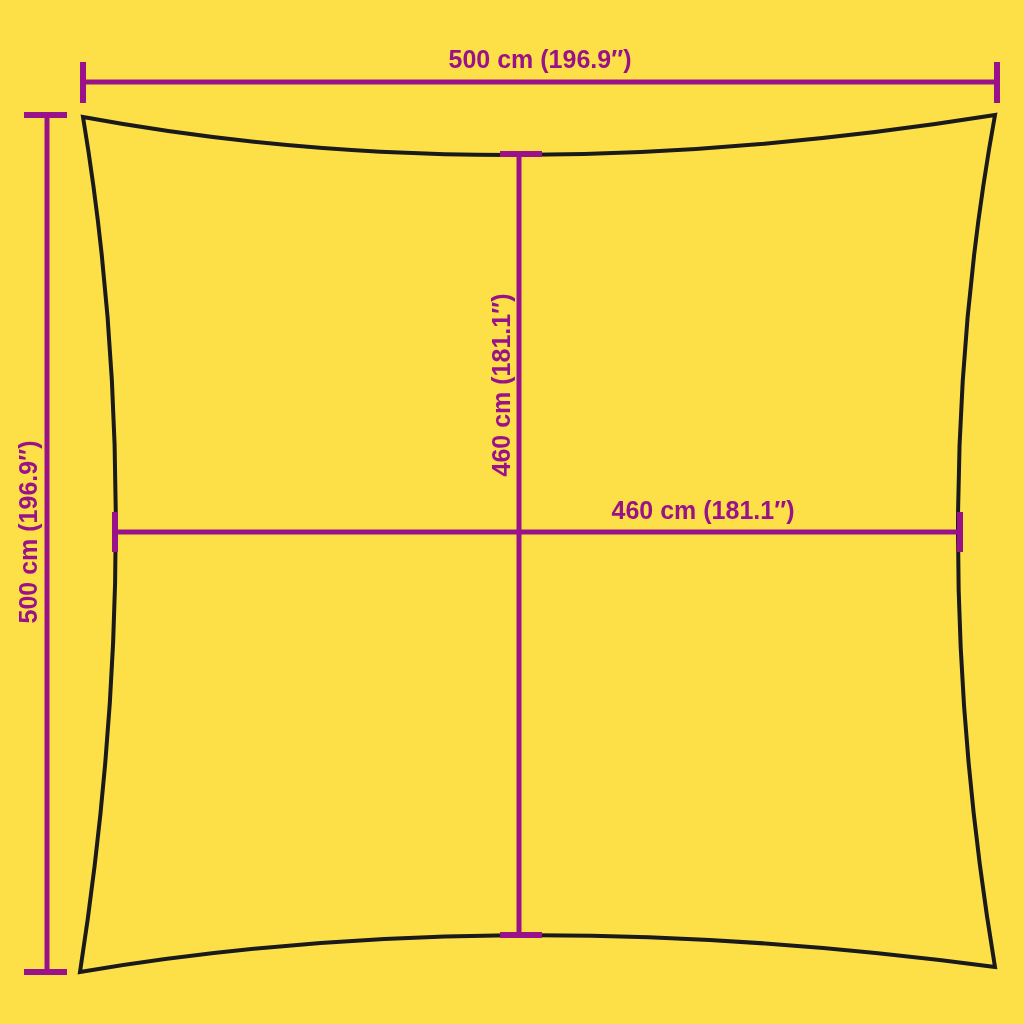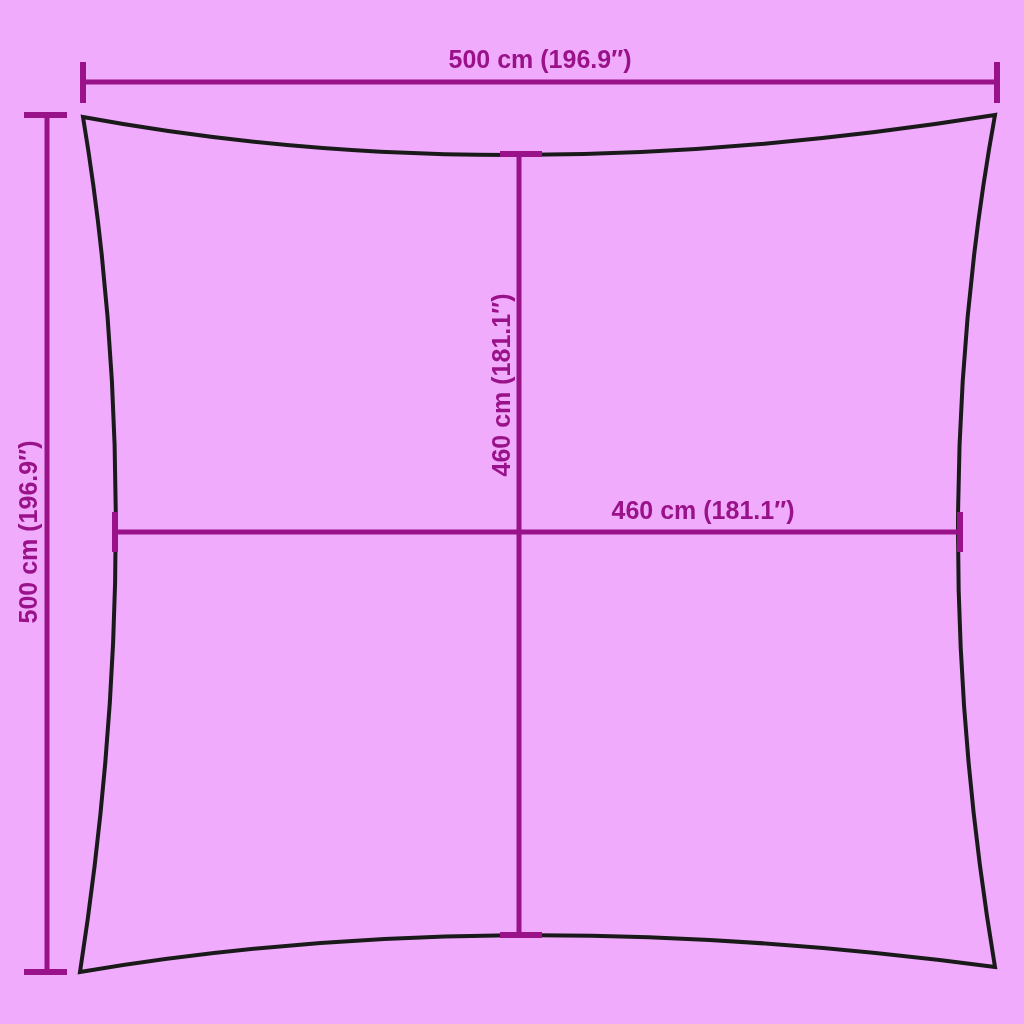--- a/index.html
+++ b/index.html
@@ -4,21 +4,21 @@
 <style>
   html, body {
     margin: 0;
     padding: 0;
     background: #ffffff;
   }
   .stage {
     position: relative;
     width: 1024px;
     height: 1024px;
-    background: #f0abfc;
+    background: #fde047;
     overflow: hidden;
     font-family: "Liberation Sans", sans-serif;
   }
   svg { display: block; }
   .dim-label {
     font-family: "Liberation Sans", "DejaVu Sans", sans-serif;
     font-size: 25px;
     font-weight: 700;
     fill: #9A1289;
   }

